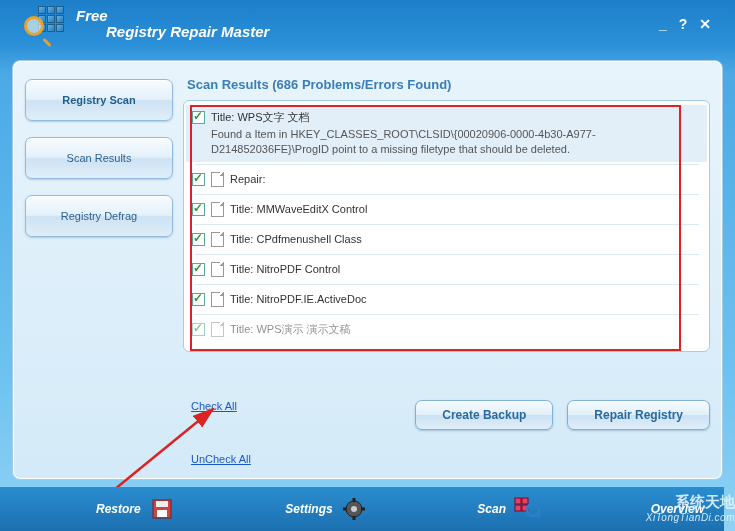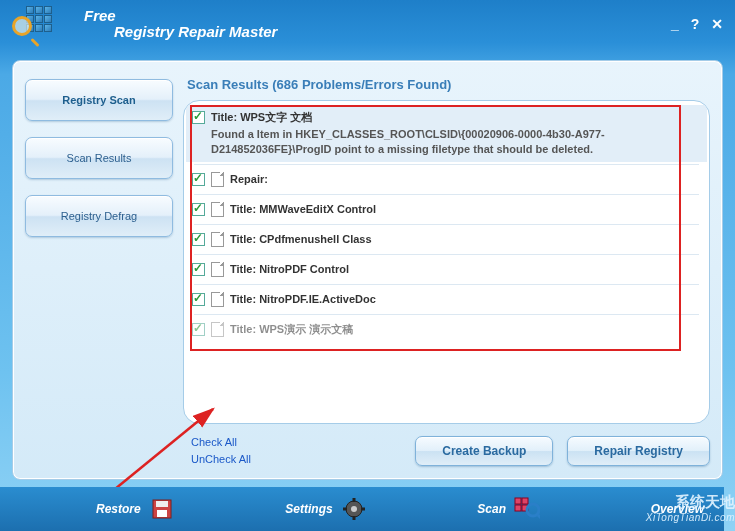--- a/index.html
+++ b/index.html
@@ -1,19 +1,19 @@
 <!DOCTYPE html>
 <html><head>
 <meta charset="utf-8">
 <style>
 * { margin:0; padding:0; box-sizing:border-box; font-family:Tahoma,Arial,sans-serif; }
 body { width:735px; height:531px; background:linear-gradient(180deg,#1e7fc9 0%,#2a8fd8 8%,#4ba9e6 14%,#6ec2f0 70%,#8fd2f5 100%); overflow:hidden; position:relative; }
 
 
-.titlebar { height:48px; display:flex; align-items:center; padding:6px 12px;gap:20px; }
+.titlebar { height:48px; display:flex; align-items:center; padding:6px 24px; }
 .app-logo { width:40px; height:40px; position:relative; margin-right:12px; }
 .logo-grid { position:absolute; top:2px; right:0; width:26px; height:26px; display:grid; grid-template-columns:repeat(3,1fr); grid-template-rows:repeat(3,1fr); gap:1px; }
 .logo-grid span { background:linear-gradient(135deg,#5ab3e8,#2d7cb8); border:1px solid #1e5f8c; }
 .logo-mag { position:absolute; left:0; top:12px; width:26px; height:26px; }
 .logo-mag .ring { width:20px; height:20px; border:3px solid #e8a428; border-radius:50%; background:rgba(255,255,240,.6); }
 .logo-mag .handle { position:absolute; right:-2px; bottom:-2px; width:10px; height:3px; background:#e8a428; transform:rotate(45deg); border-radius:2px; }
 .app-title { color:#fff; font-weight:bold; }
 .app-title .t1 { font-size:15px; font-style:italic; display:block; line-height:1; }
 .app-title .t2 { font-size:15px; font-style:italic; display:block; margin-left:30px; }
 .win-btns { margin-left:auto; display:flex; gap:12px; color:#fff; font-weight:bold; }
@@ -23,21 +23,21 @@
 .main-panel { margin:12px; height:420px; background:linear-gradient(180deg,#e8f4fc 0%,#d4eaf8 100%); border:1px solid #a5cce8; border-radius:8px; padding:12px; display:flex; gap:10px; box-shadow:inset 0 0 0 1px #fff; }
 
 
 .sidebar { width:148px; display:flex; flex-direction:column; gap:16px; padding-top:6px; }
 .sidebtn { height:42px; background:linear-gradient(180deg,#f8fcff 0%,#e4f0fa 48%,#cde2f3 52%,#e0eef8 100%); border:1px solid #8fbbe0; border-radius:7px; display:flex; align-items:center; justify-content:center; font-size:11px; color:#2c5f8e; cursor:pointer; box-shadow:0 1px 2px rgba(30,90,140,.25), inset 0 1px 0 #fff; }
 .sidebtn.active { color:#1e5f8e; font-weight:bold; }
 
 
 .content { flex:1; display:flex; flex-direction:column; }
 .content-title { font-size:13px; font-weight:bold; color:#3a7eb8; margin:4px 0 8px 4px; }
-.results { flex:1; background:#fff; border:1px solid #a5cce8; border-radius:16px; overflow:hidden; position:relative;font-weight:bold; }
+.results { flex:1; background:#fff; border:1px solid #a5cce8; border-radius:6px; overflow:hidden; position:relative; }
 .results-inner { height:100%; overflow-y:auto; padding:4px 2px; }
 .redbox { position:absolute; left:6px; top:4px; width:calc(100% - 34px); height:246px; border:2px solid #d22; pointer-events:none; }
 
 .item { display:flex; align-items:flex-start; padding:5px 6px; font-size:11px; color:#333; gap:6px; }
 .item.highlighted { background:#e2eef8; }
 .chk { width:13px; height:13px; border:1px solid #5a9; background:#fff; flex-shrink:0; margin-top:1px; position:relative; cursor:pointer; }
 .chk.on::after { content:"✓"; position:absolute; left:0; top:-3px; color:#2a9c3a; font-size:12px; font-weight:bold; }
 .doc-icon { width:13px; height:15px; background:#fff; border:1px solid #999; flex-shrink:0; position:relative; margin-top:0; }
 .doc-icon::after { content:""; position:absolute; right:-1px; top:-1px; width:4px; height:4px; background:linear-gradient(135deg,#fff 49%,#999 50%); }
 .item-text { flex:1; line-height:1.35; }
@@ -46,21 +46,21 @@
 
 
 .results-inner::-webkit-scrollbar { width:16px; }
 .results-inner::-webkit-scrollbar-track { background:#e8f2fa; border-left:1px solid #c4dcec; }
 .results-inner::-webkit-scrollbar-thumb { background:linear-gradient(90deg,#dceaf5,#b8d4ea); border:1px solid #9cc2e0; border-radius:3px; }
 .results-inner::-webkit-scrollbar-button { height:16px; background:linear-gradient(180deg,#eaf4fc,#c8deee); border:1px solid #a8cae2; }
 
 
 .panel-actions { display:flex; align-items:center; margin-top:10px; gap:14px; position:relative; }
 .link-col { display:flex; flex-direction:column; font-size:11px; margin-left:8px; }
-.link-col a { color:#1a58c8; cursor:pointer; line-height:1.5; }
+.link-col a { color:#1a58c8; text-decoration:underline; cursor:pointer; line-height:1.5;margin-top:36px; }
 .btn { height:30px; padding:0 26px; background:linear-gradient(180deg,#f6fbff 0%,#e2f0fa 48%,#cbe2f3 52%,#e0eef8 100%); border:1px solid #7fb2da; border-radius:7px; color:#2a6aa0; font-size:12px; font-weight:bold; cursor:pointer; box-shadow:0 1px 2px rgba(30,90,140,.3), inset 0 1px 0 #fff; }
 
 
 .arrow { position:absolute; left:-120px; bottom:-48px; pointer-events:none; }
 
 
 .bottombar { position:absolute; left:0; right:11px; bottom:0; height:44px; background:linear-gradient(180deg,#2a8dd0 0%,#1c6faf 100%); display:flex; align-items:center; padding:0 20px; gap:36px; overflow:hidden; }
 .bitem { display:flex; align-items:center; gap:8px; color:#fff; font-size:12px; font-style:italic; font-weight:bold; cursor:pointer; }
 .bicon { width:26px; height:26px; display:flex; align-items:center; justify-content:center; }
 .spacer { flex:1; }

